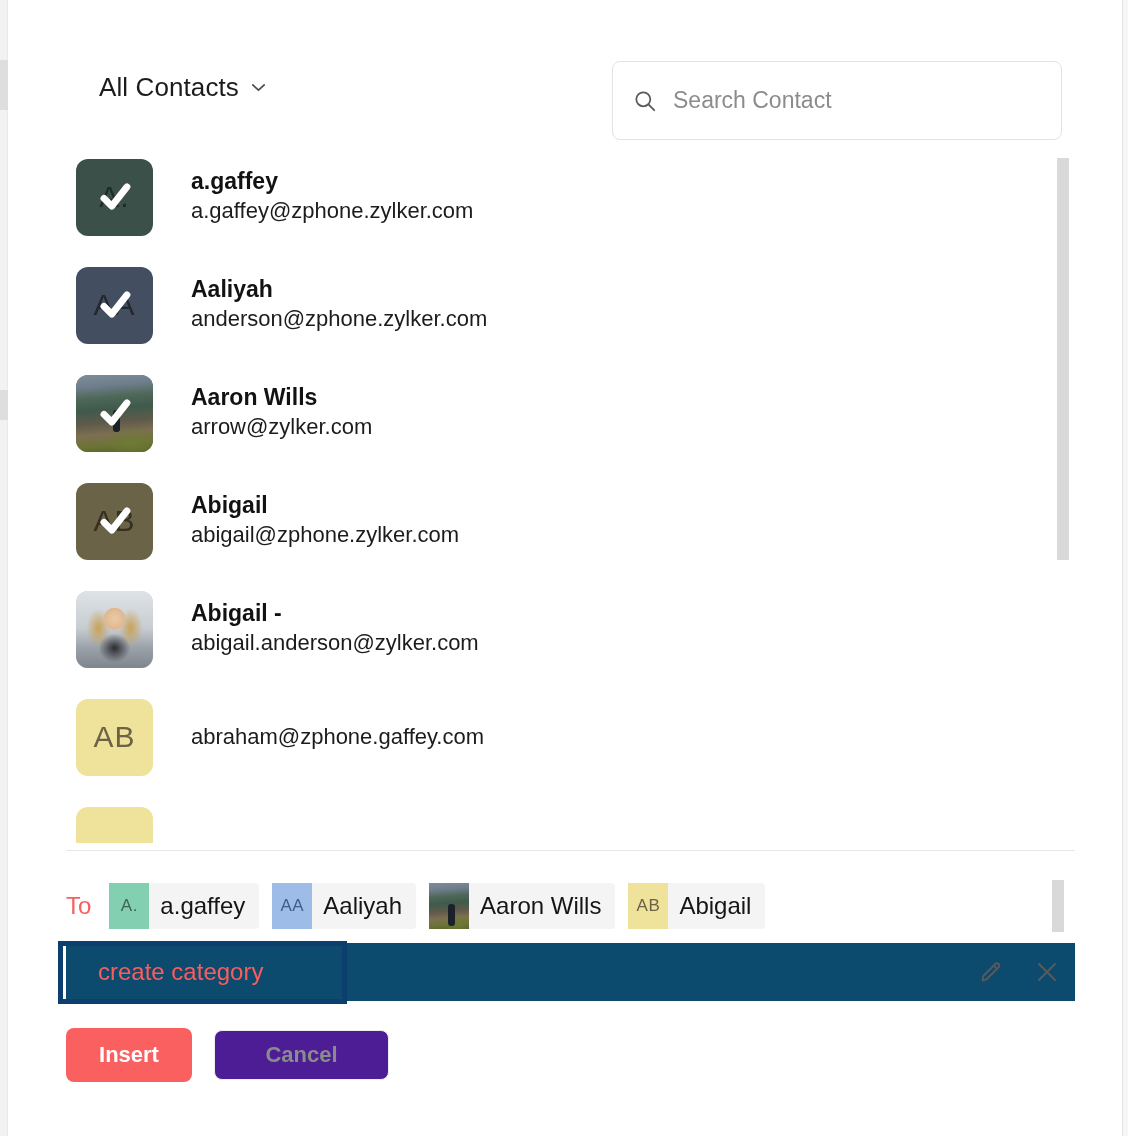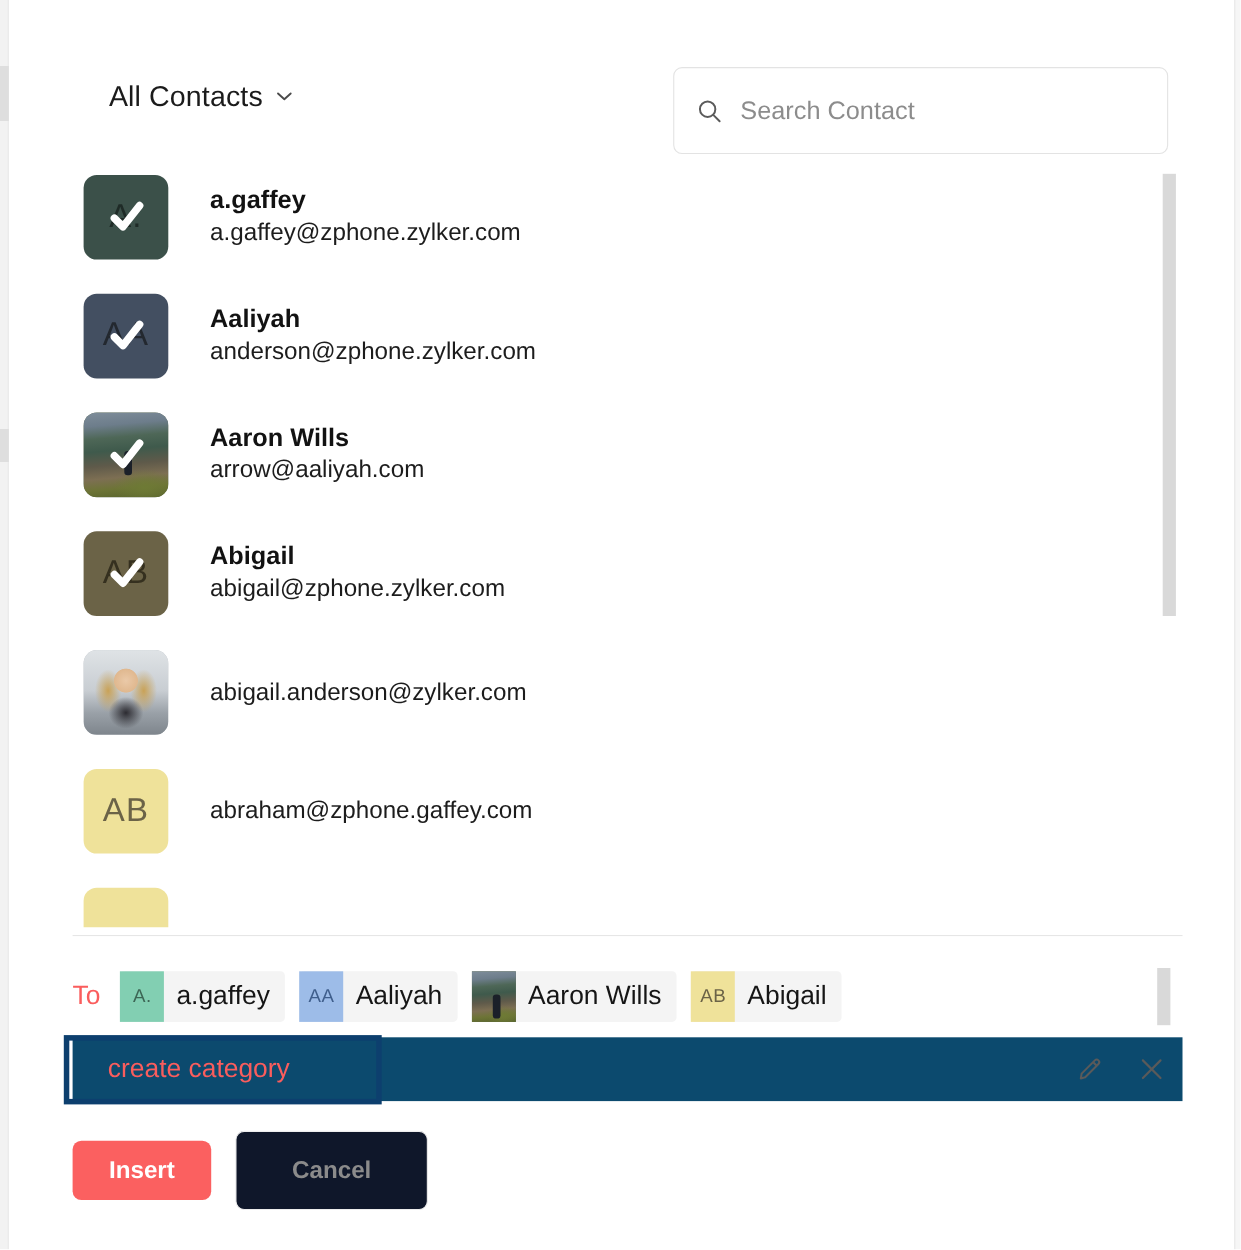--- a/index.html
+++ b/index.html
@@ -232,22 +232,22 @@
     border: 0; border-radius: 8px;
     font-family: "Liberation Sans", sans-serif;
     font-size: 22px; font-weight: bold;
     cursor: pointer;
   }
   .btn-insert {
     width: 126px; height: 54px;
     background: #fb6060; color: #ffffff;
   }
   .btn-cancel {
-    width: 175px; height: 72px;
-    background: #0f172a; color: #8b8b8b;
+    width: 175px; height: 50px;
+    background: #4c1d95; color: #8b8b8b;
     border: 1px solid #ededed;
   }
 </style>
 </head>
 <body>
 
 <div id="app">
 
   <div class="edge-left">
     <div class="nub" style="top:60px;height:50px;"></div>
@@ -314,21 +314,21 @@
             <div class="avatar" style="background: rgb(92, 106, 85);">
               <span class="photo mountain"></span>
               <span class="check">
                 <svg viewBox="0 0 48 48" width="44" height="44">
                   <path d="M12 25.5 L20.5 34 L37 13" fill="none" stroke="#ffffff" stroke-width="7.5" stroke-linecap="round" stroke-linejoin="round"></path>
                 </svg>
               </span>
             </div>
             <div class="contact-text">
               <div class="contact-name">Aaron Wills</div>
-              <div class="contact-mail">arrow@aaliyah.com</div>
+              <div class="contact-mail">arrow@zylker.com</div>
             </div>
           </div>
           <div class="contact-row">
             <div class="avatar" style="background: rgb(107, 99, 71);">
               <span class="initials" style="color:#35301f">AB</span>
               <span class="check">
                 <svg viewBox="0 0 48 48" width="44" height="44">
                   <path d="M12 25.5 L20.5 34 L37 13" fill="none" stroke="#ffffff" stroke-width="7.5" stroke-linecap="round" stroke-linejoin="round"></path>
                 </svg>
               </span>
@@ -336,20 +336,21 @@
             <div class="contact-text">
               <div class="contact-name">Abigail</div>
               <div class="contact-mail">abigail@zphone.zylker.com</div>
             </div>
           </div>
           <div class="contact-row">
             <div class="avatar" style="background: rgb(185, 191, 196);">
               <span class="photo portrait"></span>
             </div>
             <div class="contact-text">
+              <div class="contact-name">Abigail -</div>
               <div class="contact-mail">abigail.anderson@zylker.com</div>
             </div>
           </div>
           <div class="contact-row">
             <div class="avatar" style="background: rgb(239, 226, 154);">
               <span class="initials" style="color:#6b6347">AB</span>
             </div>
             <div class="contact-text">
               <div class="contact-mail">abraham@zphone.gaffey.com</div>
             </div>

